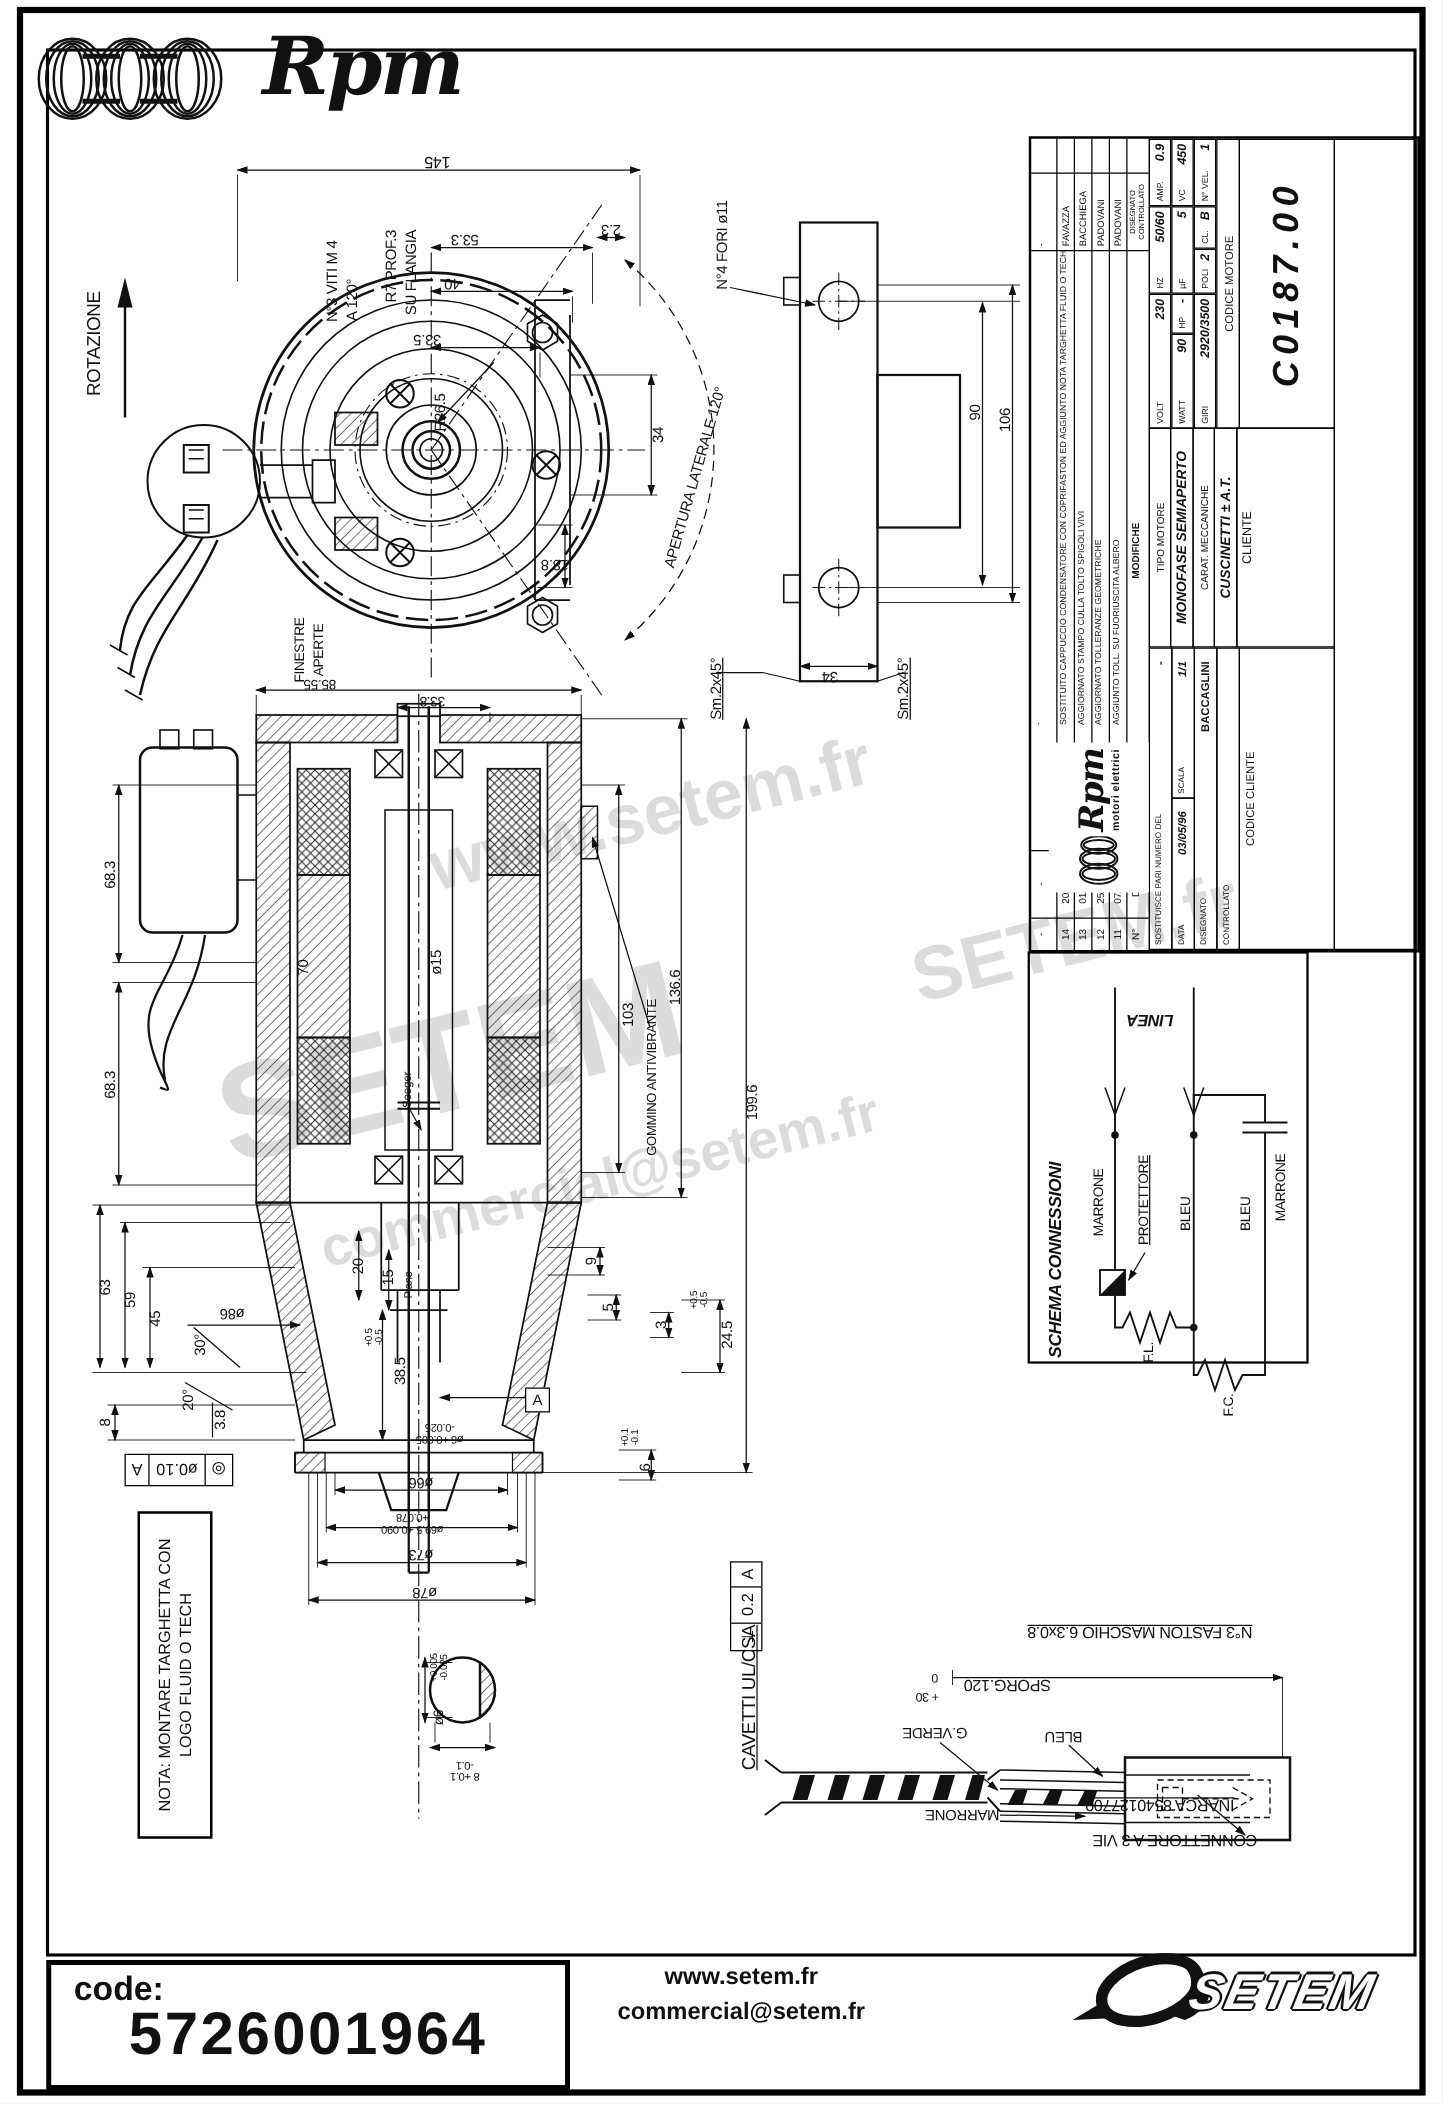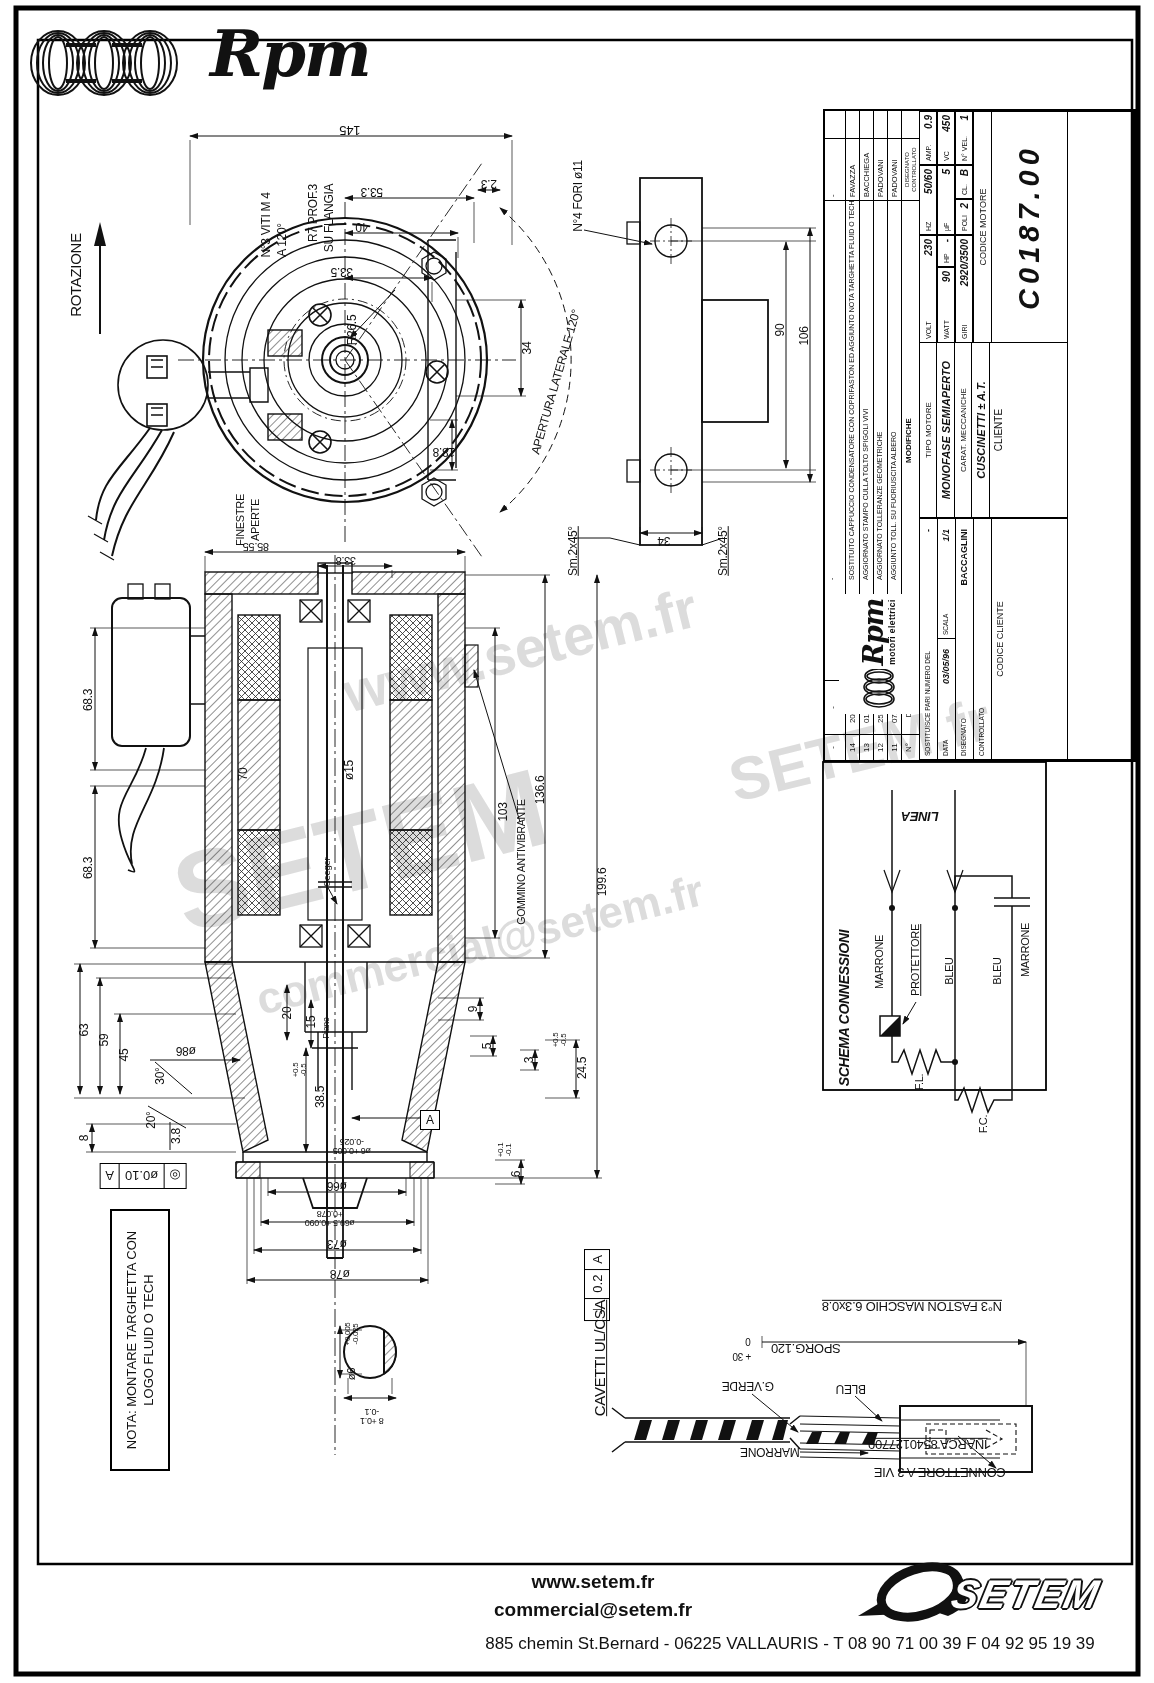--- a/index.html
+++ b/index.html
@@ -610,22 +610,25 @@
       <div class="dim bd it" style="left: 920px; top: 816px; font-size: 13px; transform: translate(-50%, -50%) rotate(180deg);">LINEA</div>
       <div class="dim" style="left: 880px; top: 962px; font-size: 11px; transform: translate(-50%, -50%) rotate(-90deg);">MARRONE</div>
       <div class="dim ul" style="left: 916px; top: 960px; font-size: 11px; transform: translate(-50%, -50%) rotate(-90deg);">PROTETTORE</div>
       <div class="dim" style="left: 950px; top: 971px; font-size: 11px; transform: translate(-50%, -50%) rotate(-90deg);">BLEU</div>
       <div class="dim" style="left: 998px; top: 971px; font-size: 11px; transform: translate(-50%, -50%) rotate(-90deg);">BLEU</div>
       <div class="dim" style="left: 1026px; top: 950px; font-size: 11px; transform: translate(-50%, -50%) rotate(-90deg);">MARRONE</div>
       <div class="dim" style="left: 920px; top: 1082px; font-size: 11px; transform: translate(-50%, -50%) rotate(-90deg);">F.L.</div>
       <div class="dim" style="left: 984px; top: 1124px; font-size: 11px; transform: translate(-50%, -50%) rotate(-90deg);">F.C.</div>
     </div>
 
+  <div class="codebox">
+    <span class="lbl">code:</span>
+    <span class="num">5726001964</span>
+  </div>
   <div class="f-web">
     <div>www.setem.fr</div>
     <div>commercial@setem.fr</div>
   </div>
-  <div class="f-addr">885 chemin St.Bernard  -  06225 VALLAURIS  -  T 08 90 71 00 39   F 04 92 95 19 39</div>
   <div class="setem-logo">
     <span class="setem-word">SETEM</span>
   </div>
 
 </div>
 
 </body></html>

